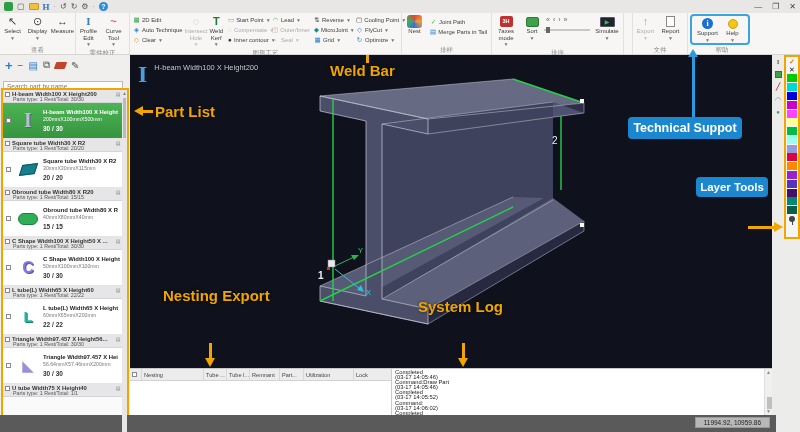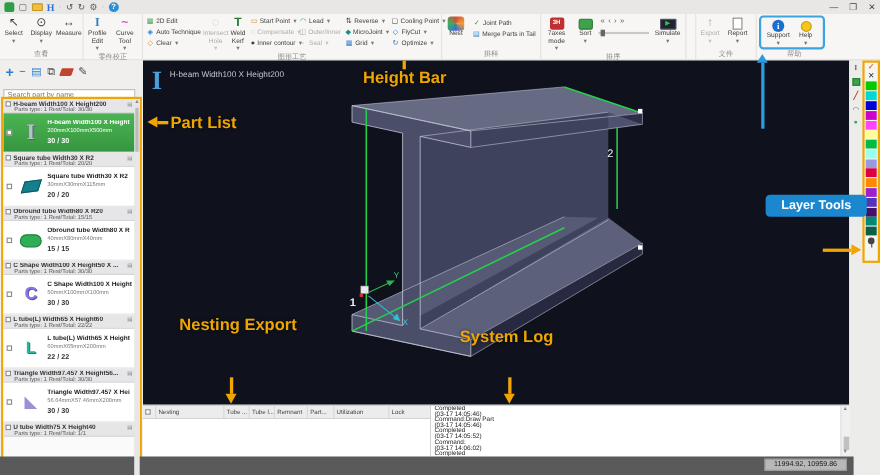--- a/index.html
+++ b/index.html
@@ -691,37 +691,40 @@
       <div class="up">▲</div>
       <div class="tmb"></div>
       <div class="dn">▼</div>
     </div>
   </div>
 
   <div id="statusbar">
     <div id="coords">11994.92, 10959.86</div>
   </div>
 
-  <span class="ann" style="left:330px;top:62px">Height Bar</span>
+  <span class="ann" style="left:330px;top:62px">Weld Bar</span>
   <div class="a-tail-v" style="left:366px;top:55px;height:8px"></div>
 
   <span class="ann" style="left:155px;top:103px">Part List</span>
   <div class="a-head-left" style="left:134px;top:106px"></div>
   <div class="a-tail-h" style="left:143px;top:110px;width:10px"></div>
 
   <span class="ann" style="left:163px;top:287px">Nesting Export</span>
   <div class="a-tail-v" style="left:209px;top:343px;height:15px"></div>
   <div class="a-head-down" style="left:205px;top:358px"></div>
 
   <span class="ann" style="left:418px;top:298px">System Log</span>
   <div class="a-tail-v" style="left:462px;top:343px;height:15px"></div>
   <div class="a-head-down" style="left:458px;top:358px"></div>
 
+  <div class="bluebox" style="left:628px;top:117px;width:114px;height:22px;font-size:12.5px">
+    <span>Technical Suppot</span>
+  </div>
   <div class="b-tail-v" style="left:692px;top:57px;height:60px"></div>
   <div class="b-head-up" style="left:688px;top:49px"></div>
 
-  <div class="bluebox" style="left:696px;top:177px;width:92px;height:20px;font-size:11.5px">
+  <div class="bluebox" style="left:696px;top:177px;width:72px;height:20px;font-size:11.5px">
     <span>Layer Tools</span>
   </div>
   <div class="a-tail-h" style="left:748px;top:226px;width:26px"></div>
   <div class="a-head-right" style="left:774px;top:222px"></div>
 
 </div>
 
 </body></html>

